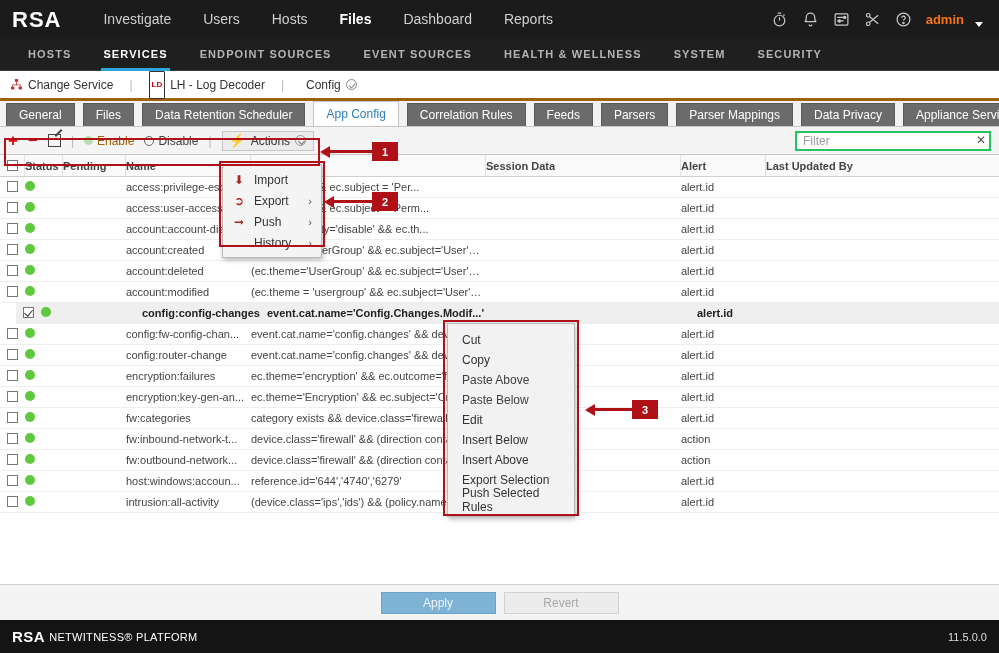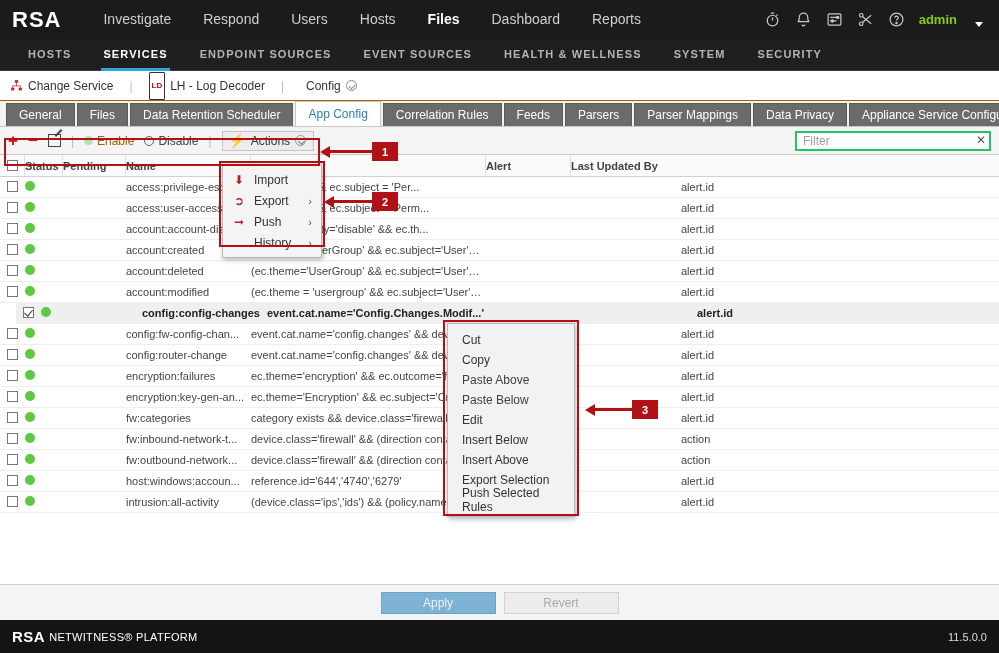--- a/index.html
+++ b/index.html
@@ -16,56 +16,56 @@
   .topnav {
     height:39px; background:#1b1b1b; display:flex; align-items:center;
     padding:0 12px; color:#e8e8e8;
   }
   .logo { font-size:22px; font-weight:bold; letter-spacing:1px; color:#fff; margin-right:26px;
           font-family:"Liberation Sans", sans-serif; }
   .topnav-item { font-size:14px; color:#cfcfcf; padding:0 16px; line-height:39px; cursor:pointer; }
   .topnav-item.active { color:#fff; font-weight:bold; }
   .topnav-right { margin-left:auto; display:flex; align-items:center; gap:14px; padding-right:4px;}
   .ticon { width:17px; height:17px; color:#c8c8c8; display:block; }
-  .admin { color:#84cc16; font-size:13px; font-weight:bold; display:flex; align-items:flex-end; gap:18px; cursor:pointer;}
+  .admin { color:#f97316; font-size:13px; font-weight:bold; display:flex; align-items:flex-end; gap:11px; cursor:pointer;}
   .caret-d { width:0;height:0;border-left:4px solid transparent;border-right:4px solid transparent;border-top:5px solid #fff;}
 
   
   .subnav {
     height:32px; background:#1f1f1f; display:flex; align-items:center; padding:0 12px;
     border-bottom:1px solid #3a3a3a;
   }
   .subnav-item {
     font-size:11px; letter-spacing:1.1px; color:#b4b4b4; padding:0 16px; line-height:31px;
     cursor:pointer; position:relative; font-weight:bold;
   }
   .subnav-item.active { color:#fff; }
   .subnav-item.active::after {
     content:""; position:absolute; left:14px; right:14px; bottom:-1px; height:3px; background:#2fa5dd;
   }
 
   
   .breadcrumb {
     height:30px; background:#fff; display:flex; align-items:center; padding:0 10px; gap:8px;
-    font-size:12px; color:#333; border-bottom:1px solid #a16207;
+    font-size:12px; color:#333; border-bottom:3px solid #a16207;
   }
   .bc-item { display:flex; align-items:center; gap:5px; cursor:pointer; }
   .bc-sep { color:#bbb; padding:0 8px; }
   .ld-badge {
     display:inline-block; background:#fff; border:1.5px solid #333; color:#c00;
     font-size:8px; font-weight:bold; padding:8px 2px; line-height:10px; border-radius:1px;
   }
   .cfg-circle { width:11px;height:11px;border:1.5px solid #888;border-radius:50%;display:inline-block;position:relative;}
   .cfg-circle::after{content:"";position:absolute;left:2px;top:3px;width:5px;height:2.5px;border-left:1.5px solid #888;border-bottom:1.5px solid #888;transform:rotate(-45deg);}
 
   
   .tabs { height:25px; background:#f2f2f2; display:flex; align-items:flex-end; padding-left:6px; }
   .tab {
     background:#6b6b6b; color:#fff; font-size:12px; padding:0 12px; height:23px; line-height:23px;
-    margin-right:2px; border:1px solid #5a5a5a; border-bottom:none; cursor:pointer; white-space:nowrap;
+    margin-right:8px; border:1px solid #5a5a5a; border-bottom:none; cursor:pointer; white-space:nowrap;
   }
   .tab.active { background:#fff; color:#2d7fb8; height:25px; line-height:25px; border-color:#c5c5c5; }
 
   
   .toolbar {
     height:29px; background:#f4f4f4; border-top:1px solid #c8c8c8; border-bottom:1px solid #c8c8c8;
     display:flex; align-items:center; padding:0 8px; gap:10px;
   }
   .tb-btn { cursor:pointer; display:flex; align-items:center; font-size:12px; color:#444; gap:4px;}
   .plus { color:#d81212; font-size:17px; font-weight:bold; line-height:1; }
@@ -166,21 +166,20 @@
     position:absolute; width:0;height:0; border-top:6px solid transparent; border-bottom:6px solid transparent;
     border-right:10px solid #b01116; z-index:52;
   }
 </style>
 </head>
 <body>
 
 <div class="topnav">
   <div class="logo">RSA</div>
   <div class="topnav-item">Investigate</div>
-  <div class="topnav-item">Respond</div>
   <div class="topnav-item">Users</div>
   <div class="topnav-item">Hosts</div>
   <div class="topnav-item active">Files</div>
   <div class="topnav-item">Dashboard</div>
   <div class="topnav-item">Reports</div>
   <div class="topnav-right">
     <span>
       <svg class="ticon" viewBox="0 0 24 24" fill="none" stroke="currentColor" stroke-width="1.7">
         <circle cx="12" cy="13.5" r="7.5"></circle>
           <path d="M12 13.5V9"></path>
@@ -301,20 +300,21 @@
 
 <div class="grid">
   <div class="grid-head">
     <div class="c-chk hsep">
         <span class="chk"></span>
       </div>
     <div class="c-stat hsep">Status</div>
     <div class="c-pend hsep">Pending</div>
     <div class="c-name hsep">Name</div>
     <div class="c-rule hsep"></div>
+    <div class="c-sess hsep">Session Data</div>
     <div class="c-alert hsep">Alert</div>
     <div class="c-upd">Last Updated By</div>
   </div>
   <div id="grid-body">
       <div class="grid-row">
         <div class="c-chk"><span class="chk"></span></div>
         <div class="c-stat"><span class="dot-green"></span></div>
         <div class="c-pend"></div>
         <div class="c-name">access:privilege-esca...</div>
         <div class="c-rule">...ssControl' &amp;&amp; ec.subject = 'Per...</div>

